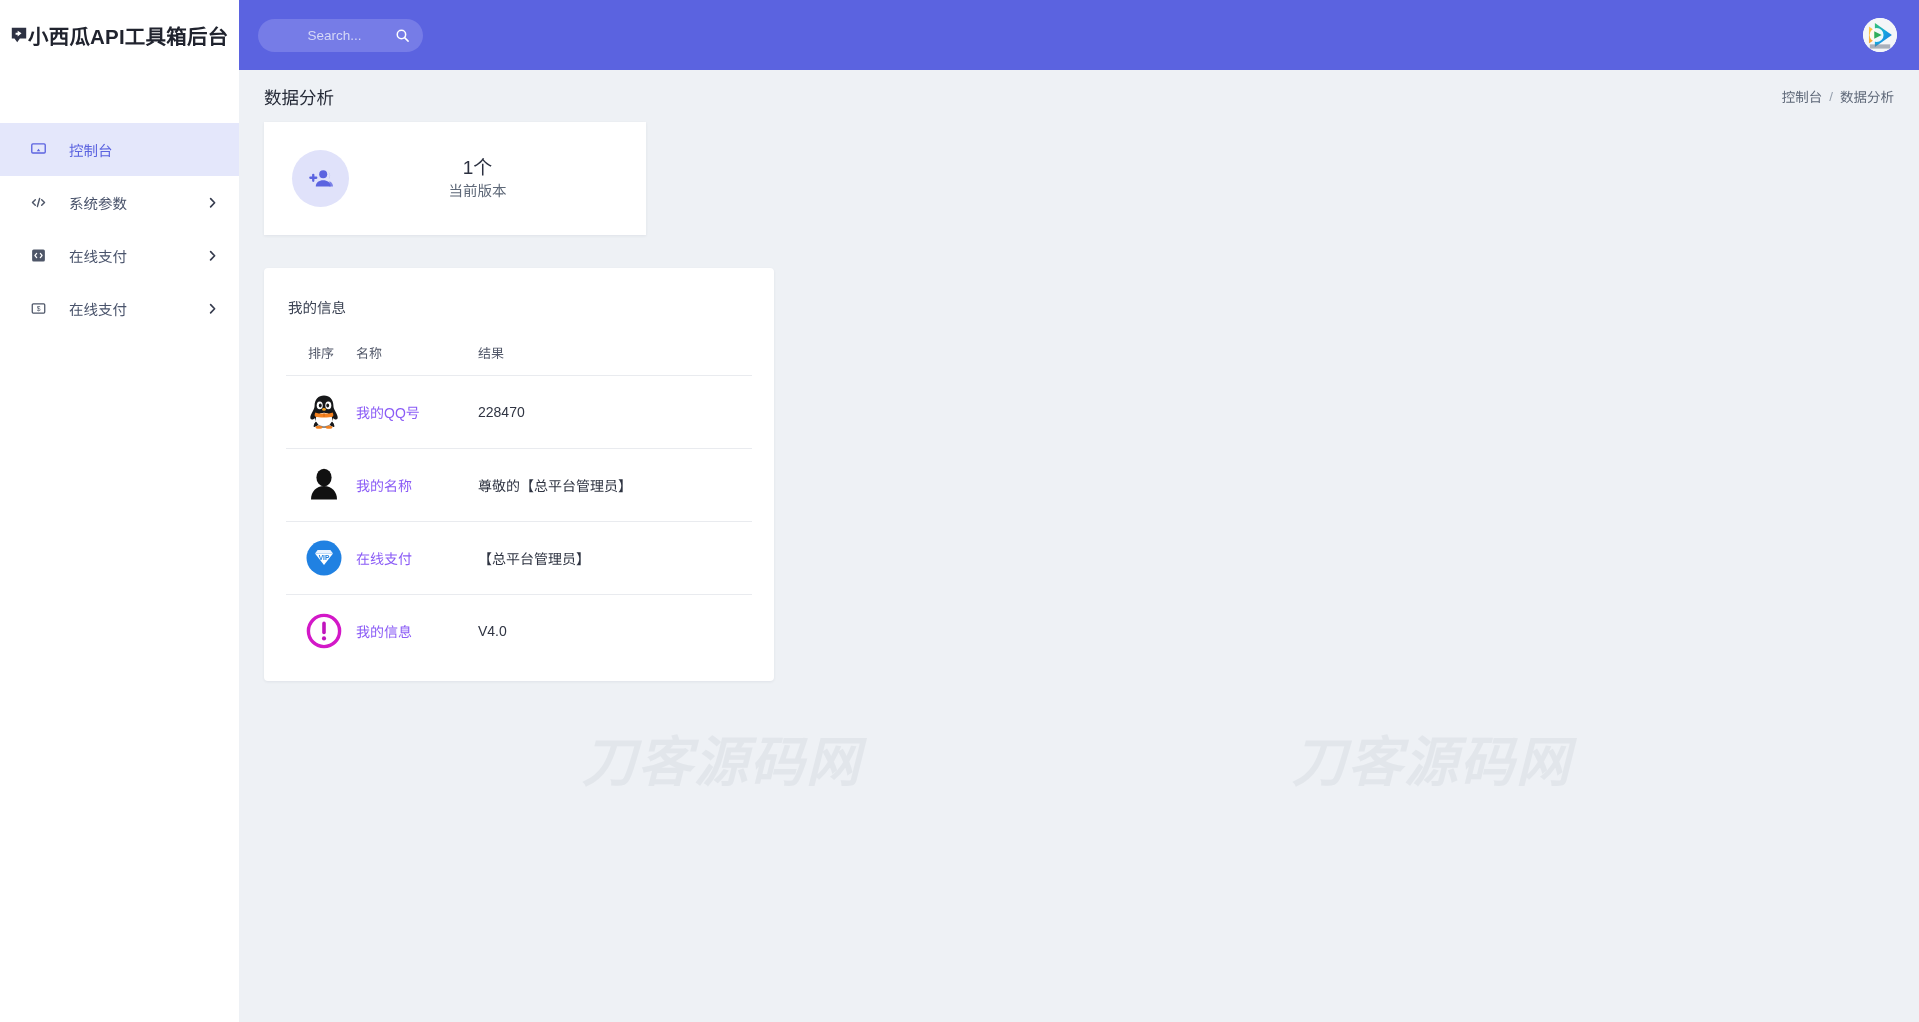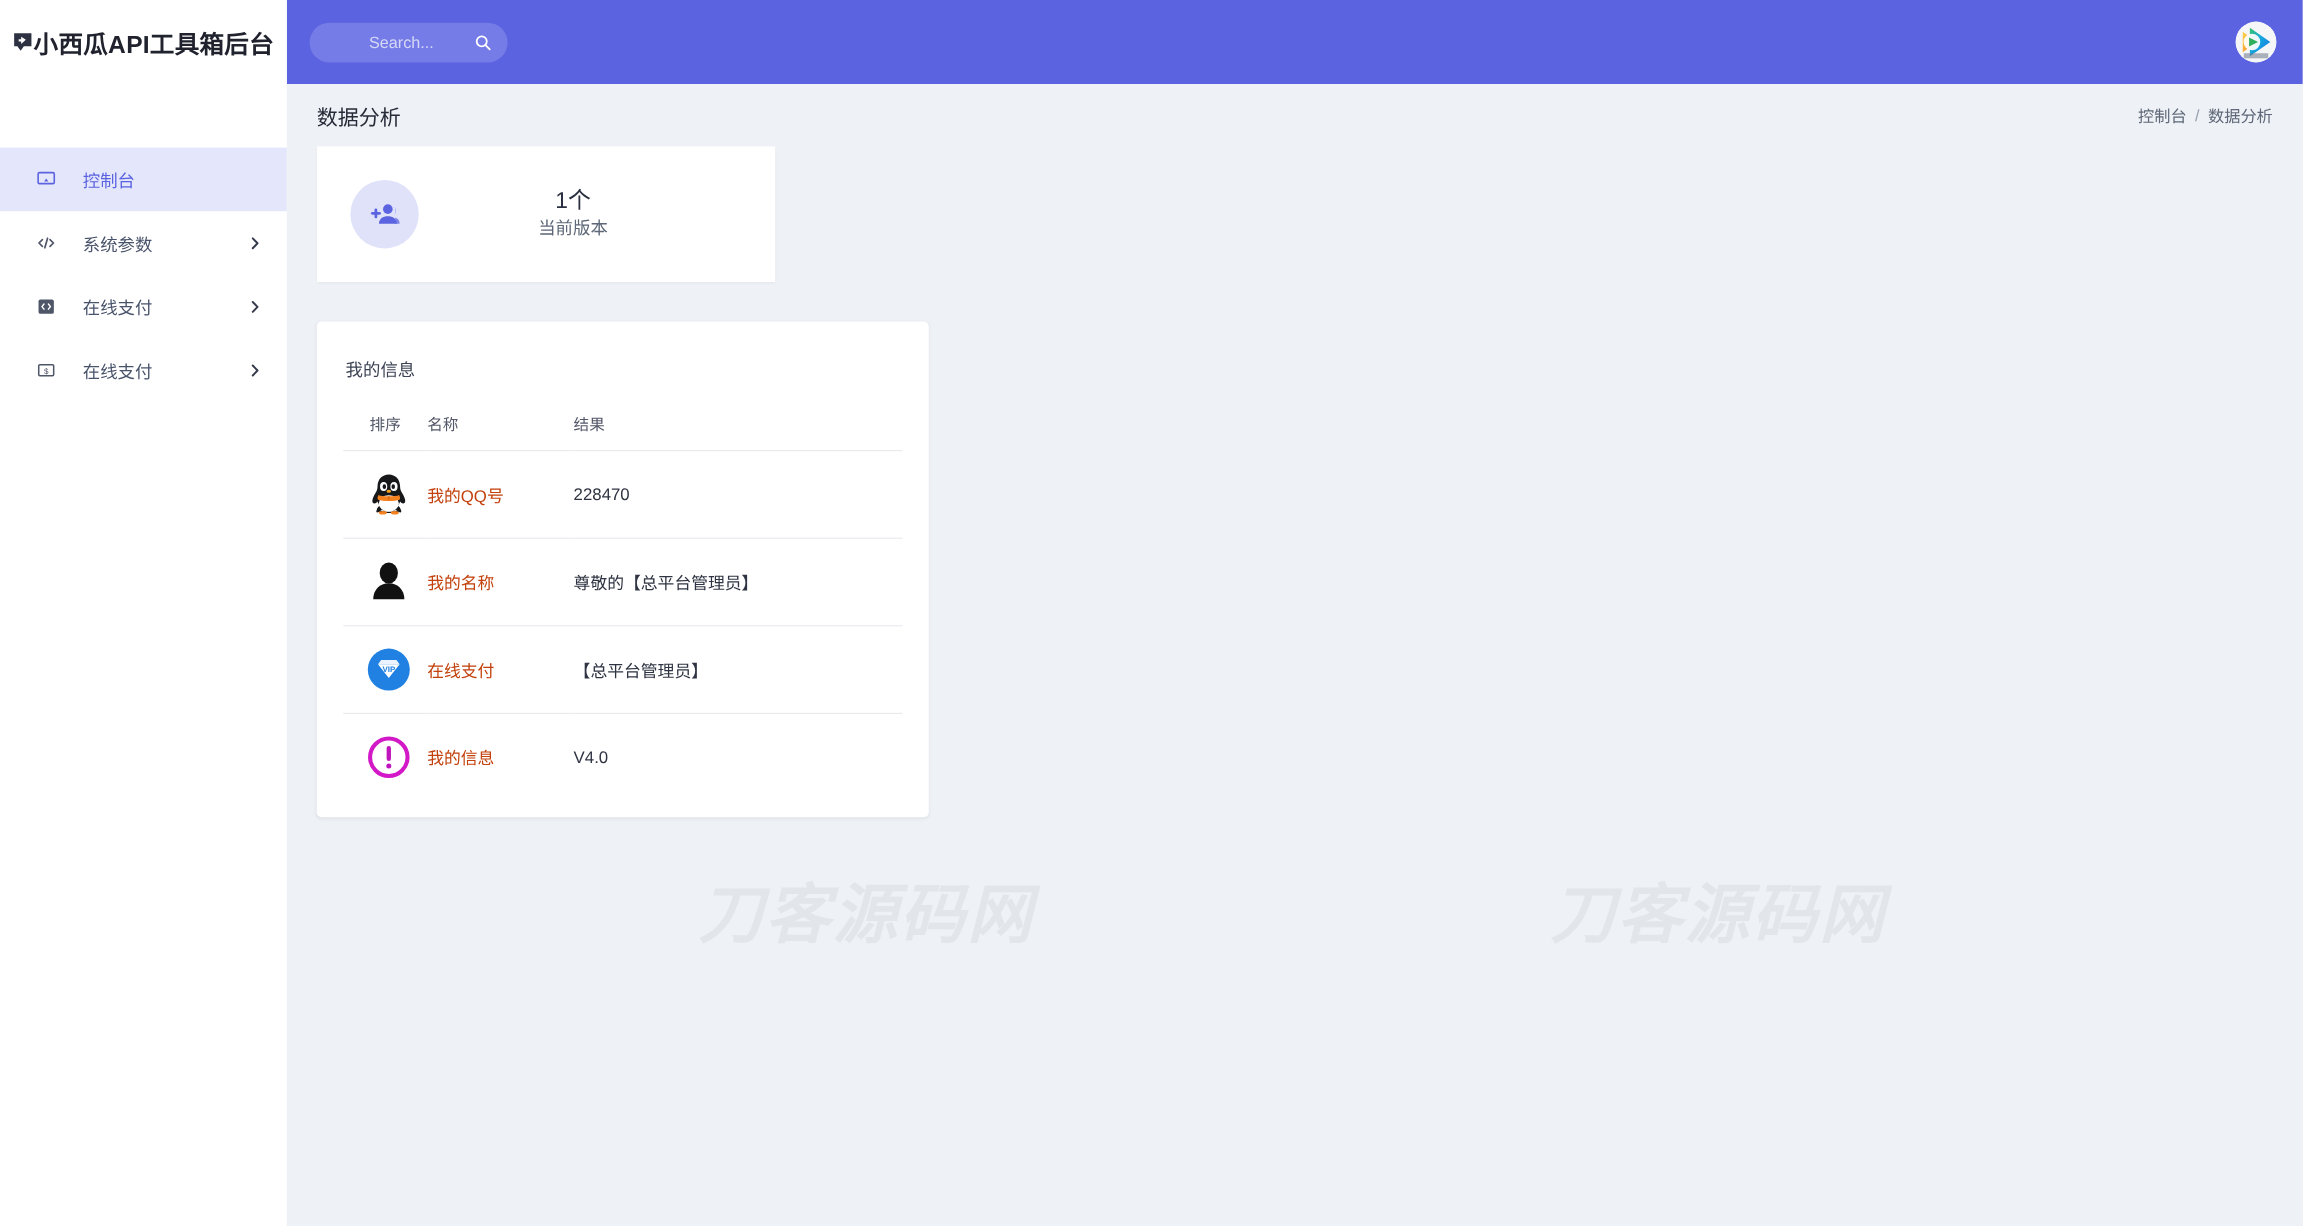--- a/index.html
+++ b/index.html
@@ -232,21 +232,21 @@
     padding: 16px 0;
     border-bottom: 1px solid #e9ebef;
     vertical-align: middle;
     font-size: 14px;
     color: #2f3442;
   }
   .tbl tbody tr:last-child td { border-bottom: none; padding-bottom: 30px; }
   .tbl td.c-order { padding-left: 18px; }
   .row-icon { width: 40px; height: 40px; display: block; }
   .link-cell a {
-    color: #c2410c;
+    color: #8b5cf6;
     text-decoration: none;
     font-size: 14px;
     cursor: pointer;
   }
   .result-cell { color: #2f3442; font-size: 14px; }
 
   
   .wm {
     position: absolute;
     font-size: 54px;

